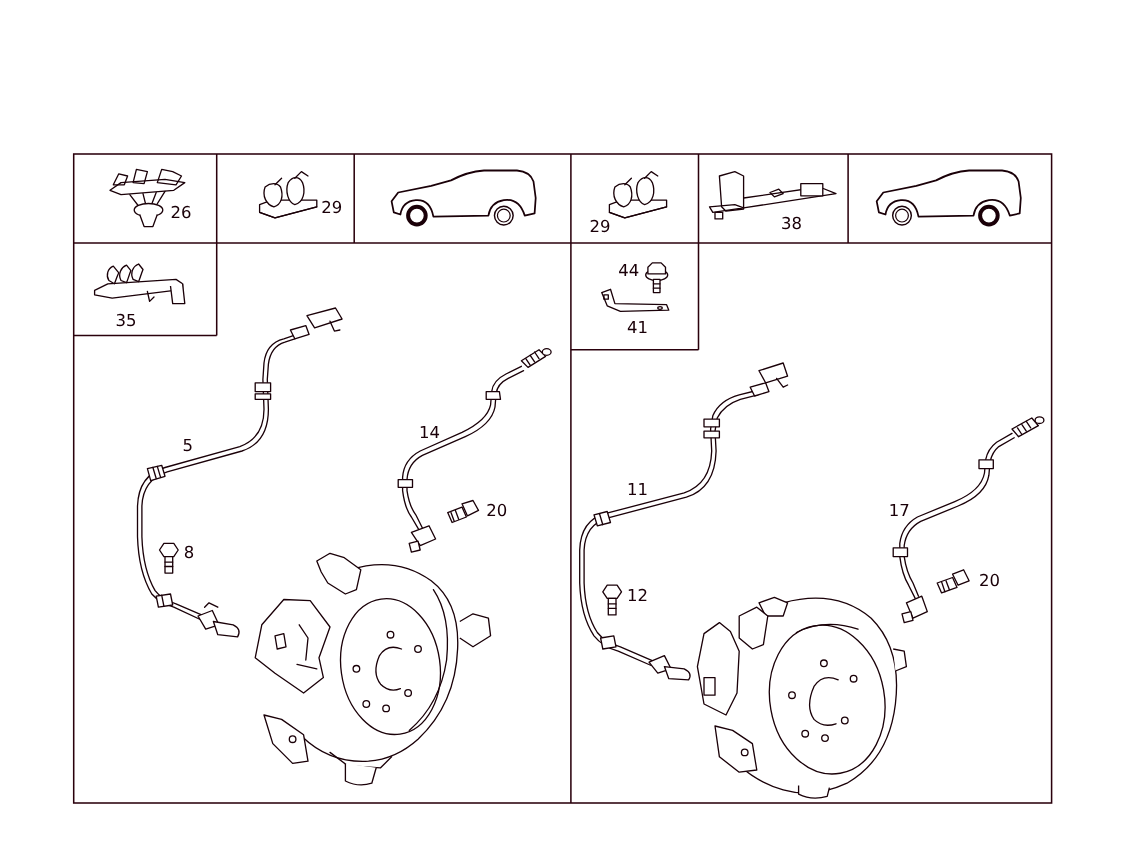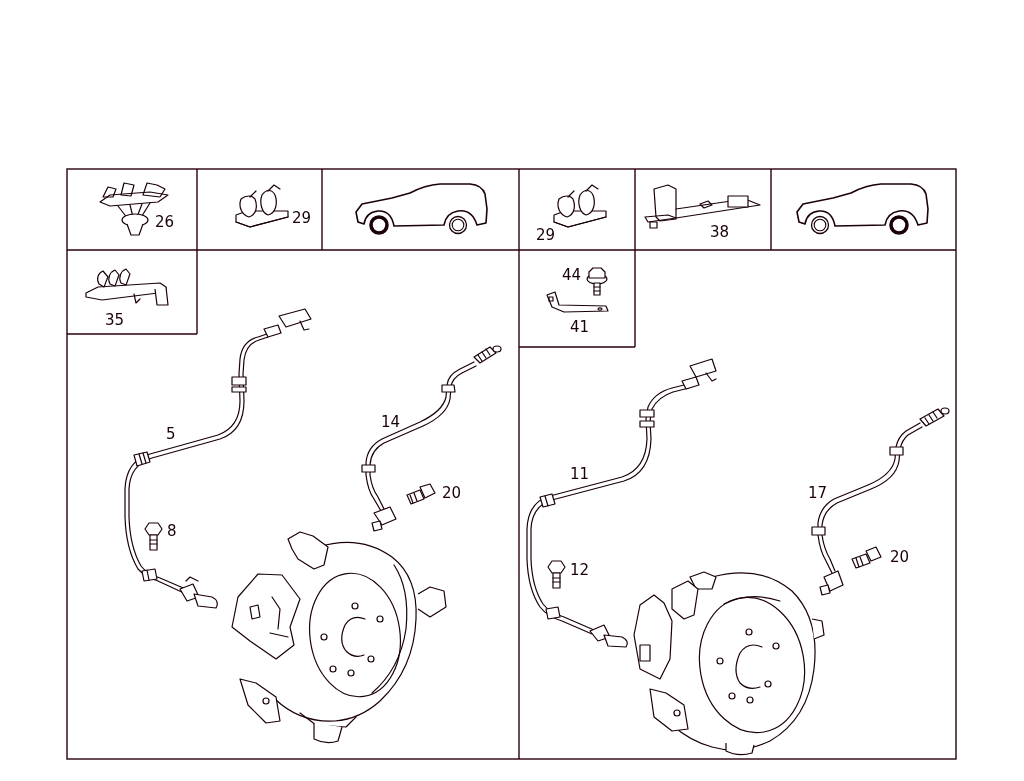--- a/index.html
+++ b/index.html
@@ -1,17 +1,17 @@
 <!DOCTYPE html>
 <html><head>
 <meta charset="utf-8">
 <style>
   html, body { margin: 0; padding: 0; background: #ffffff; }
   body { width: 1024px; height: 781px; position: relative; overflow: hidden; font-family: "DejaVu Sans", sans-serif; }
-  #frame { position: absolute; left: 0; top: 0; width: 1024px; height: 589px; margin-top: 29px; }
+  #frame { position: absolute; left: 0; top: 0; width: 1024px; height: 589px; }
   svg { display: block; }
   .ln { fill: none; stroke: #1a0008; stroke-width: 1.2; stroke-linejoin: round; stroke-linecap: round; }
   .ln2 { fill: none; stroke: #1a0008; stroke-width: 1.6; stroke-linejoin: round; stroke-linecap: round; }
   .wf { fill: #ffffff; stroke: #1a0008; stroke-width: 1.2; stroke-linejoin: round; }
   .grid { fill: none; stroke: #2a000c; stroke-width: 1.4; }
   .lbl { font-family: "DejaVu Sans", sans-serif; font-size: 15px; fill: #1a0008; }
   .hl { cursor: pointer; }
 </style>
 </head>
 <body>

